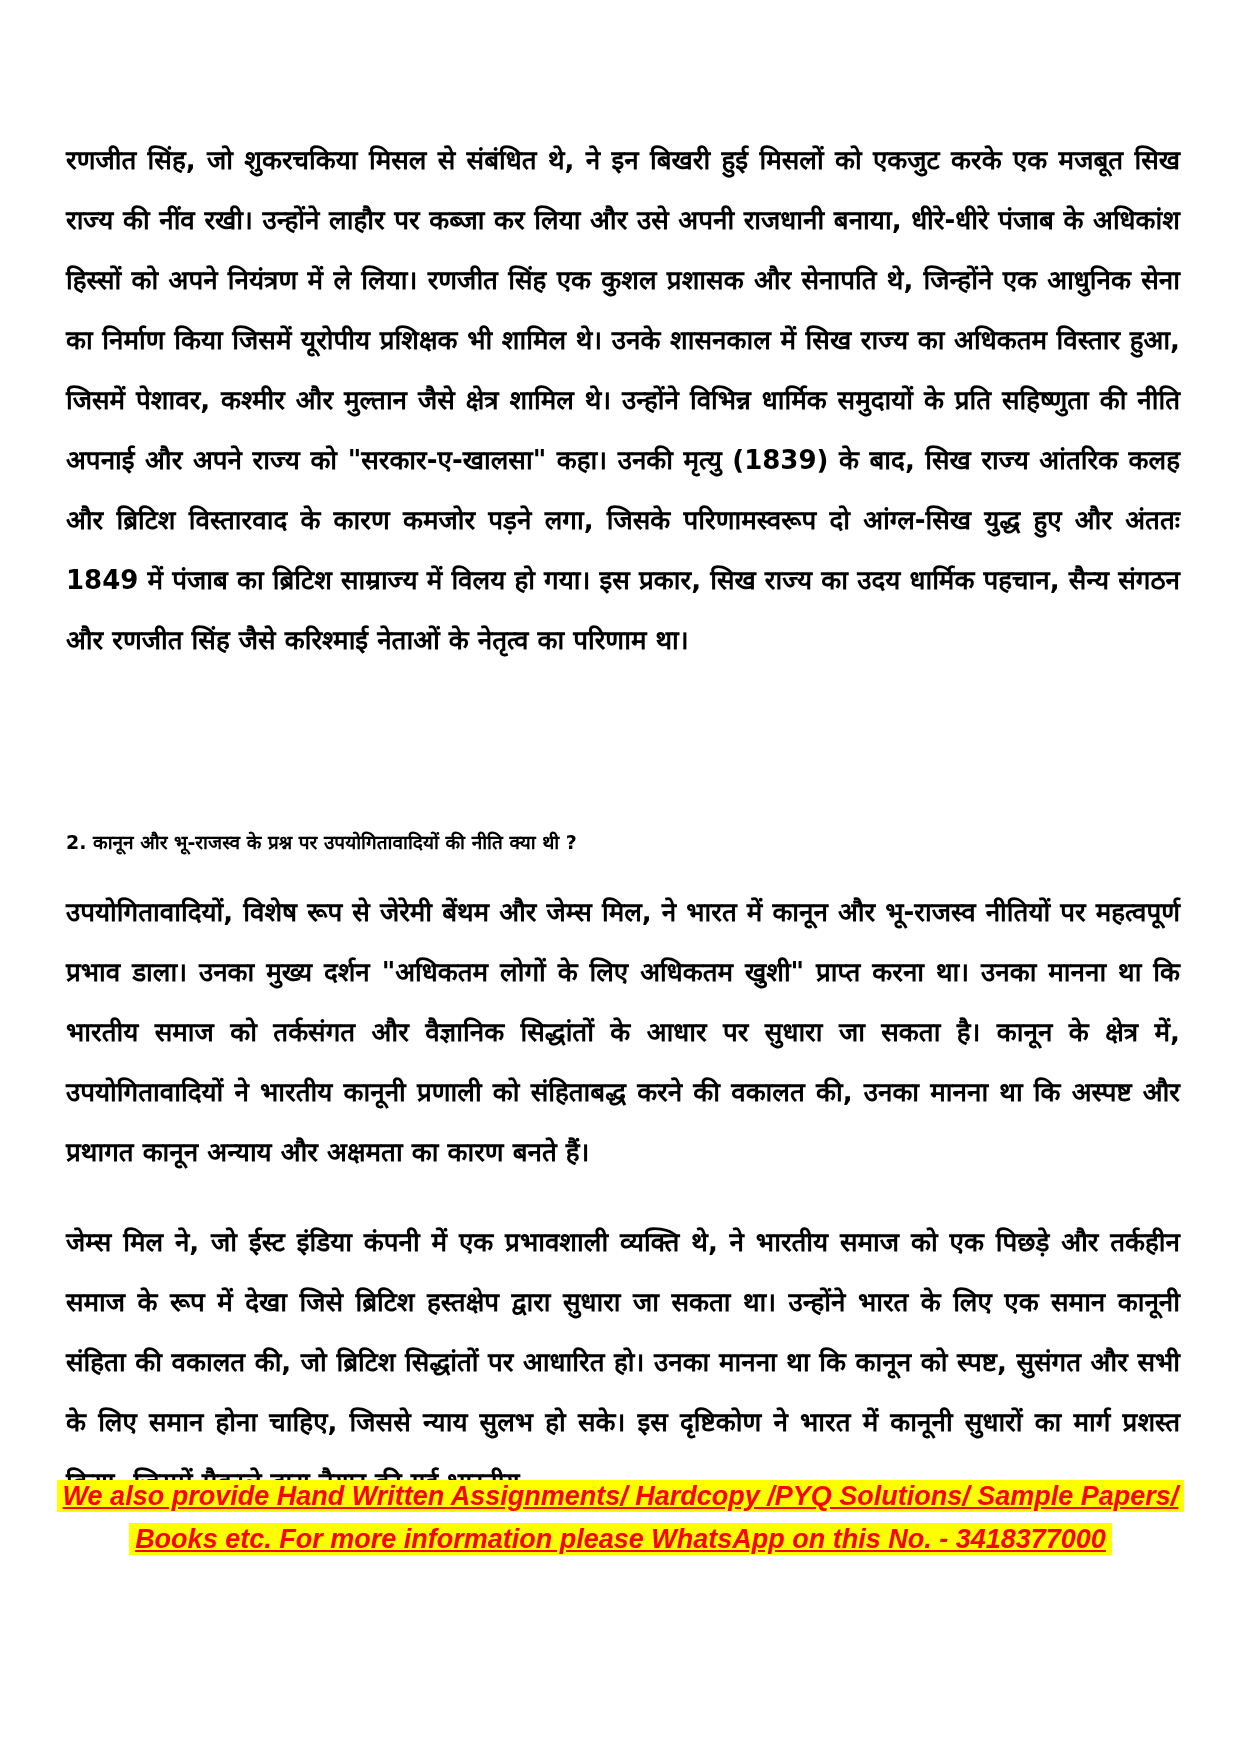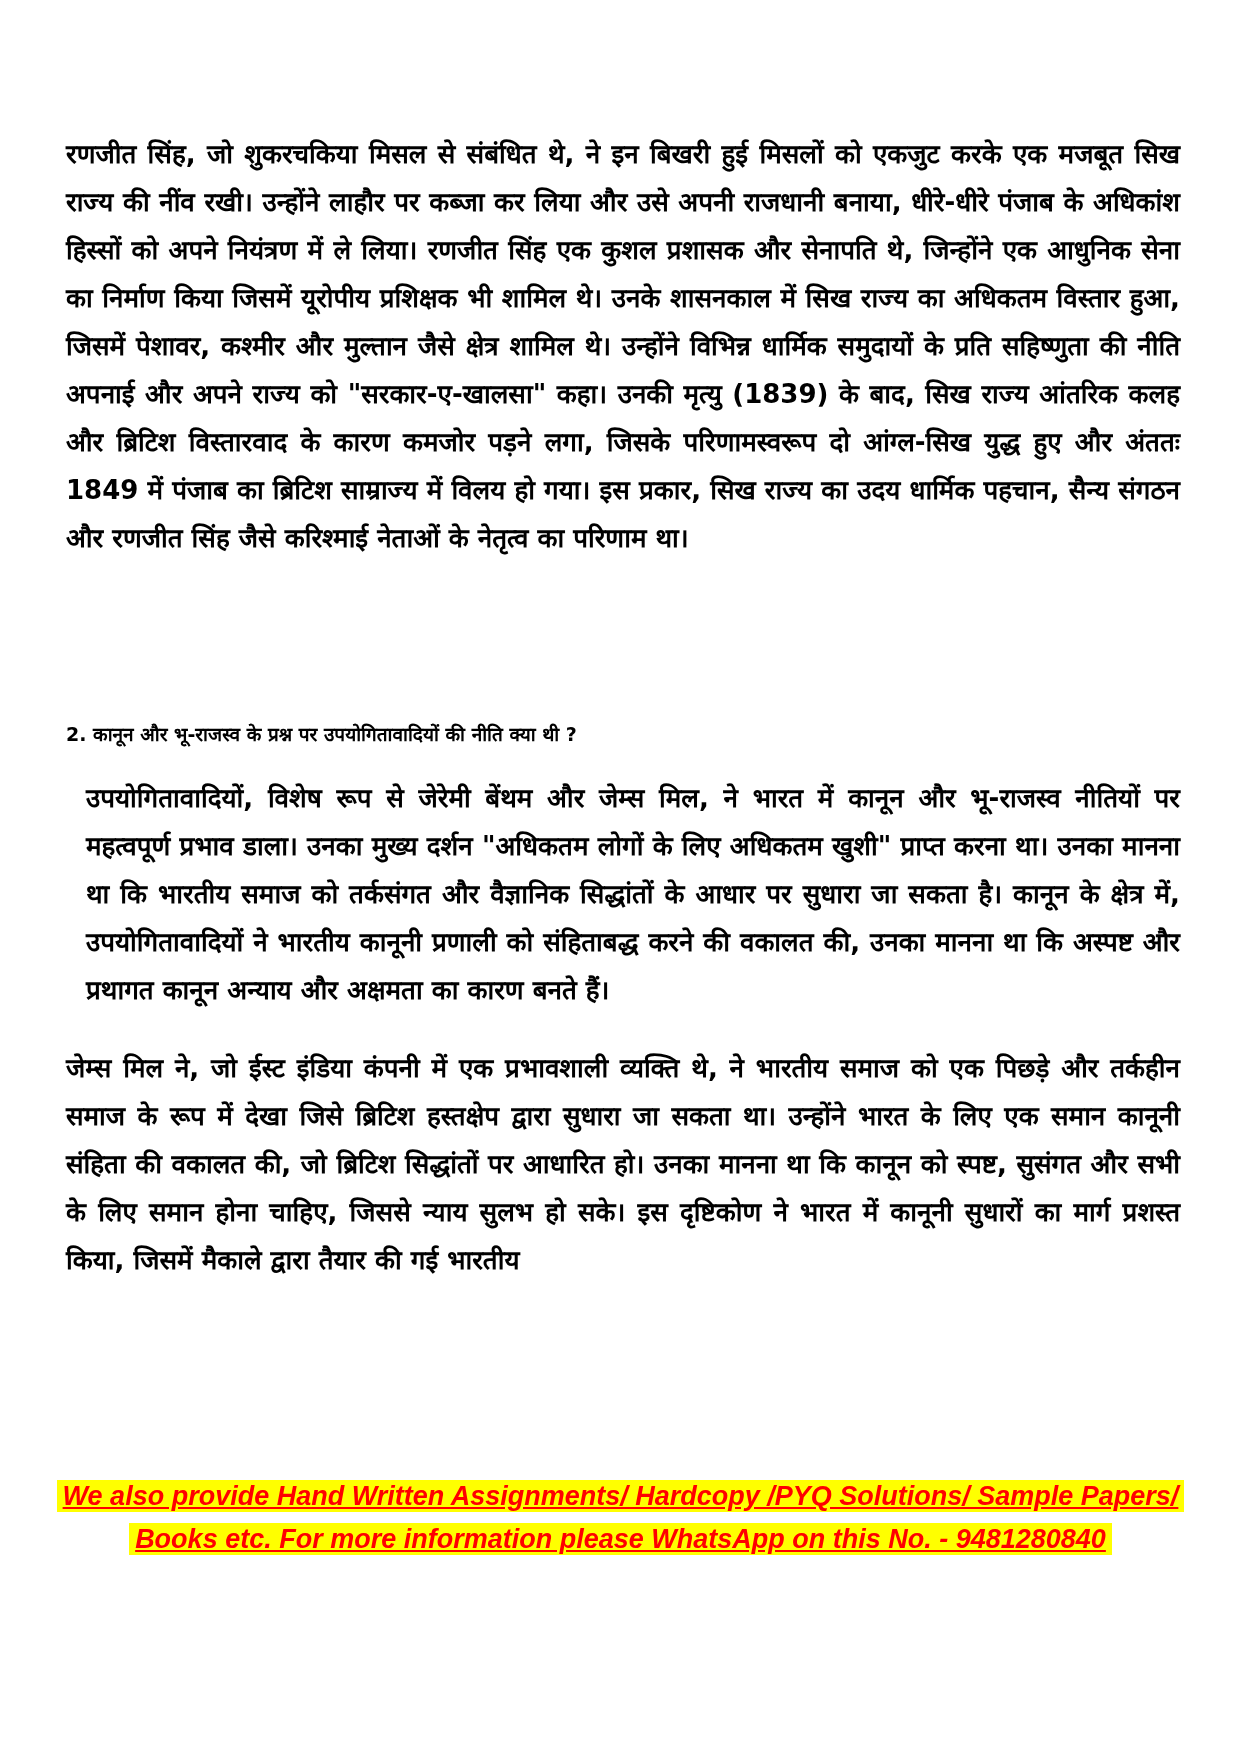--- a/index.html
+++ b/index.html
@@ -16,37 +16,36 @@
   }
   .page {
     position: absolute;
     left: 66px;
     top: 130px;
     width: 1114px;
     color: #000000;
   }
   .body-para {
     font-size: 26px;
-    line-height: 48px;
+    line-height: 60px;
     font-weight: 600;
     text-align: justify;
     margin: 0;
     color: #000000;
   }
   .question-heading {
     font-size: 19px;
     line-height: 48px;
     font-weight: 700;
     text-align: left;
     margin: 148px 0 16px 0;
     color: #000000;
   }
   .para-gap-small {
     margin-top: 16px;
-    margin-left: 20px;
   }
   .para-gap-medium {
     margin-top: 30px;
   }
   .promo-footer {
     position: absolute;
     left: 0;
     right: 0;
     top: 1476px;
     text-align: center;
@@ -80,15 +79,15 @@
 
   <p class="body-para para-gap-medium">जेम्स मिल ने, जो ईस्ट इंडिया कंपनी में एक प्रभावशाली व्यक्ति थे, ने भारतीय समाज को एक पिछड़े और तर्कहीन समाज के रूप में देखा जिसे ब्रिटिश हस्तक्षेप द्वारा सुधारा जा सकता था। उन्होंने भारत के लिए एक समान कानूनी संहिता की वकालत की, जो ब्रिटिश सिद्धांतों पर आधारित हो। उनका मानना था कि कानून को स्पष्ट, सुसंगत और सभी के लिए समान होना चाहिए, जिससे न्याय सुलभ हो सके। इस दृष्टिकोण ने भारत में कानूनी सुधारों का मार्ग प्रशस्त किया, जिसमें मैकाले द्वारा तैयार की गई भारतीय</p>
 
 </div>
 
 <div class="promo-footer">
   <div class="promo-line">
     <span>We also provide Hand Written Assignments/ Hardcopy /PYQ Solutions/ Sample Papers/</span>
   </div>
   <div class="promo-line">
-    <span>Books etc. For more information please WhatsApp on this No. - 9481280840</span>
+    <span>Books etc. For more information please WhatsApp on this No. - 3418377000</span>
   </div>
 </div>
 
 </body></html>

